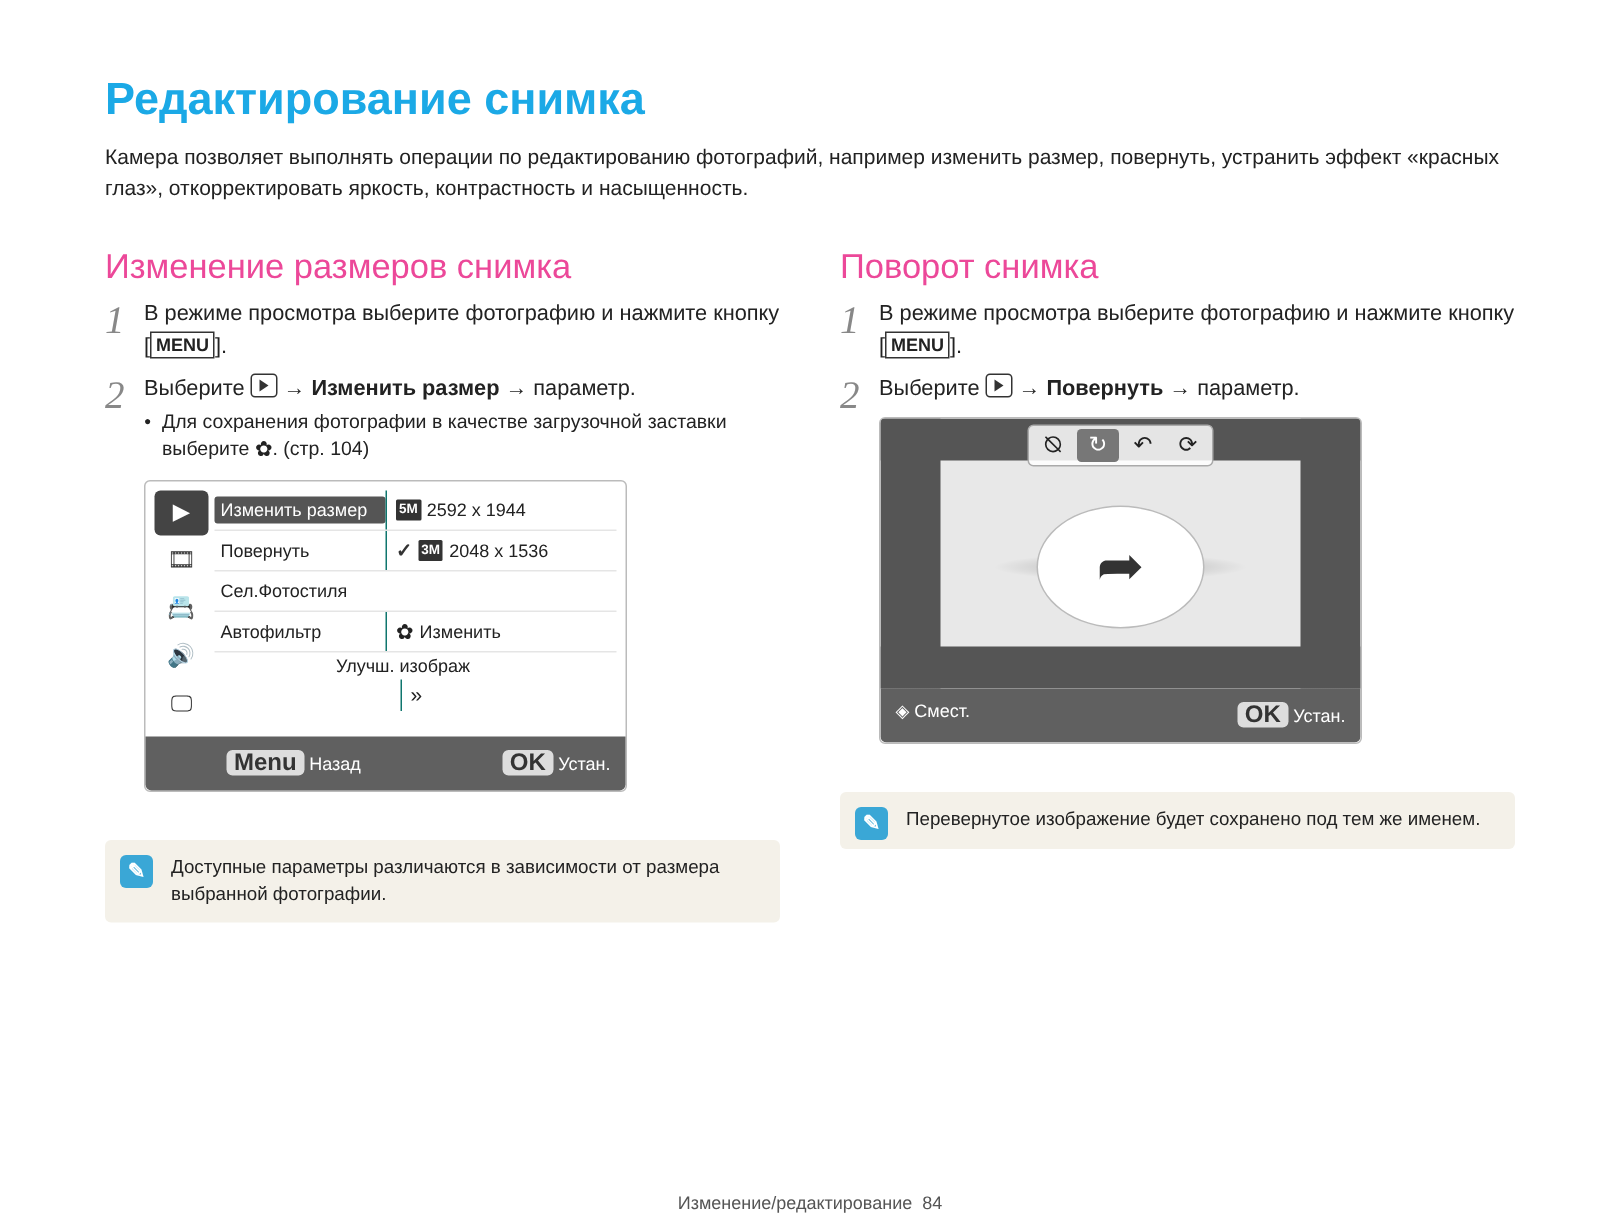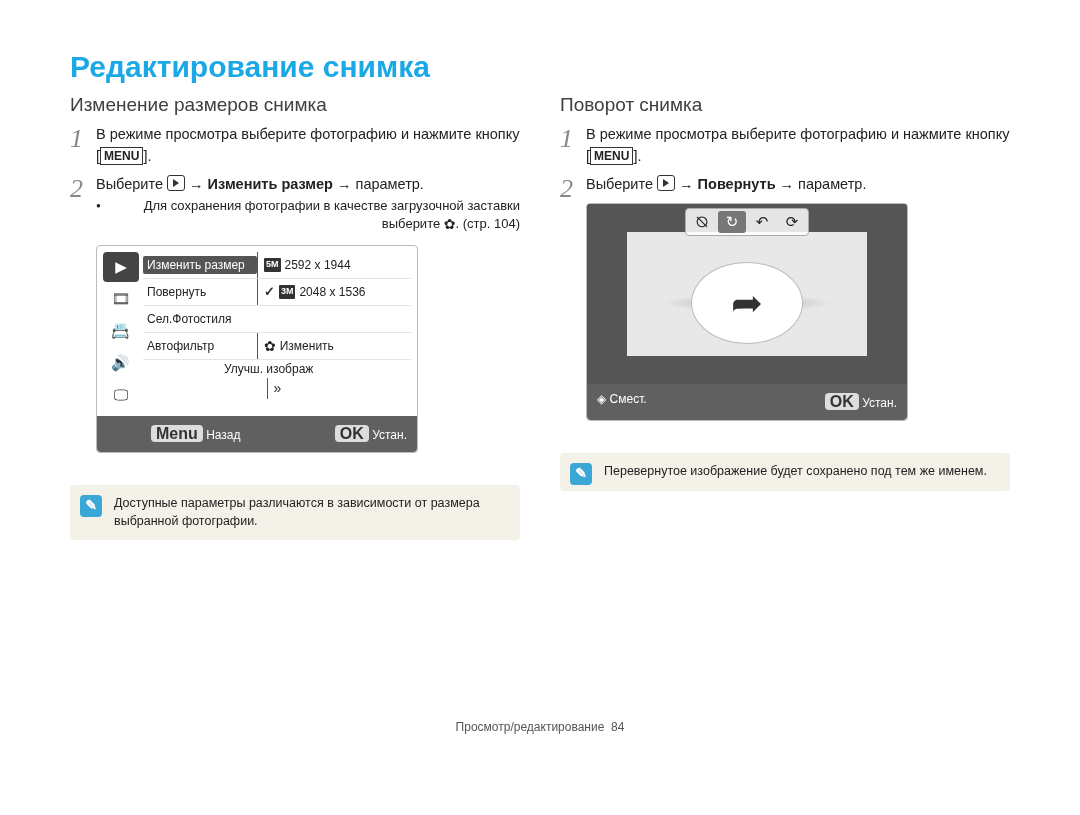--- a/index.html
+++ b/index.html
@@ -26,22 +26,22 @@
     margin-bottom: 28px;
   }
   .columns {
     display: flex;
     gap: 40px;
   }
   .col {
     flex: 1;
   }
   .section-title {
-    color: #404040;
-    font-size: 19px;
+    color: #ec4899;
+    font-size: 23px;
     font-weight: normal;
     margin: 0 0 8px 0;
   }
   .step {
     display: flex;
     margin-bottom: 6px;
   }
   .step-num {
     font-family: "Times New Roman", serif;
     font-style: italic;
@@ -81,21 +81,20 @@
     border-left: 6px solid #333;
     border-top: 4px solid transparent;
     border-bottom: 4px solid transparent;
   }
   .bullet-sub {
     font-size: 13px;
     line-height: 1.4;
     margin: 2px 0 10px 0;
     padding-left: 12px;
     position: relative;
-    text-align: right;
   }
   .bullet-sub::before {
     content: "●";
     font-size: 8px;
     position: absolute;
     left: 0; top: 3px;
   }
   .settings-icon {
     display: inline-block;
     font-size: 14px;
@@ -284,20 +283,21 @@
     font-size: 12px;
     color: #555;
     margin-top: 180px;
   }
 </style>
 </head>
 <body>
 
 <div class="page">
   <h1 class="page-title">Редактирование снимка</h1>
+  <div class="page-intro">Камера позволяет выполнять операции по редактированию фотографий, например изменить размер, повернуть, устранить эффект «красных глаз», откорректировать яркость, контрастность и насыщенность.</div>
 
   <div class="columns">
 
     <div class="col">
       <h2 class="section-title">Изменение размеров снимка</h2>
 
       <div class="step">
         <div class="step-num">1</div>
         <div class="step-body">
           <span>В режиме просмотра выберите фотографию и нажмите кнопку [</span><span class="menu-key">MENU</span><span>].</span>
@@ -406,15 +406,15 @@
       </div>
 
       <div class="note-box">
         <div class="note-badge">✎</div>
         <span>Перевернутое изображение будет сохранено под тем же именем.</span>
       </div>
     </div>
   </div>
 
   <div class="page-footer">
-    <span>Просмотр/редактирование</span>&nbsp;&nbsp;<span>84</span>
+    <span>Изменение/редактирование</span>&nbsp;&nbsp;<span>84</span>
   </div>
 </div>
 
 </body></html>

